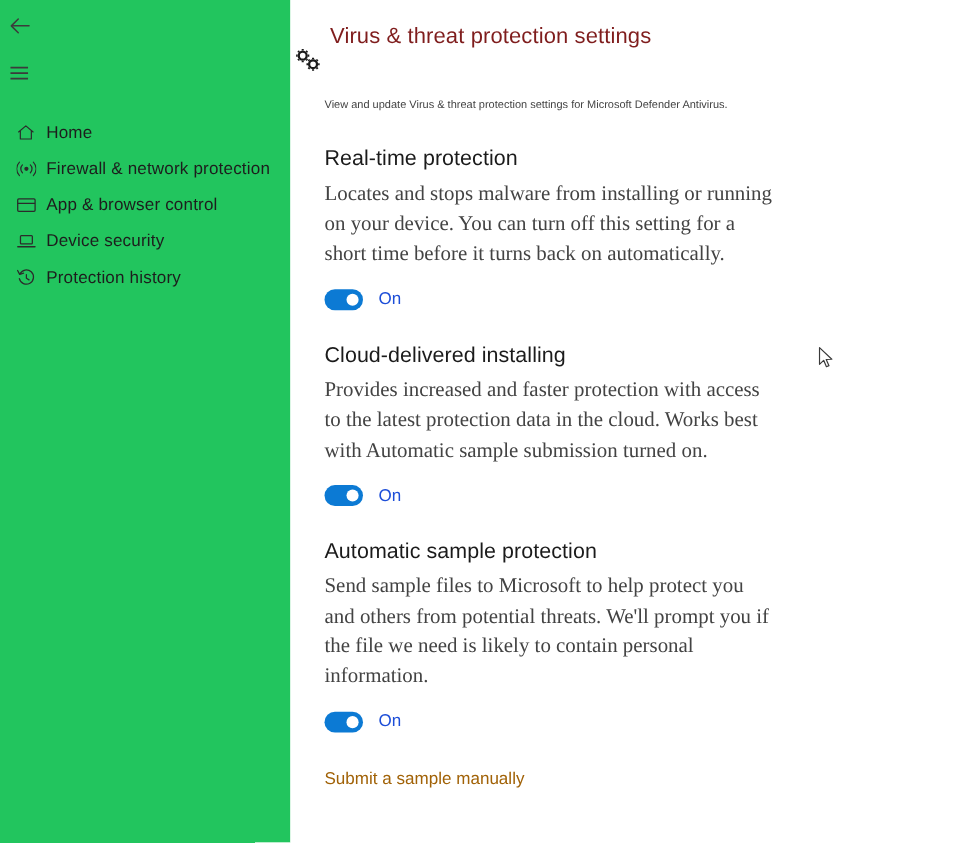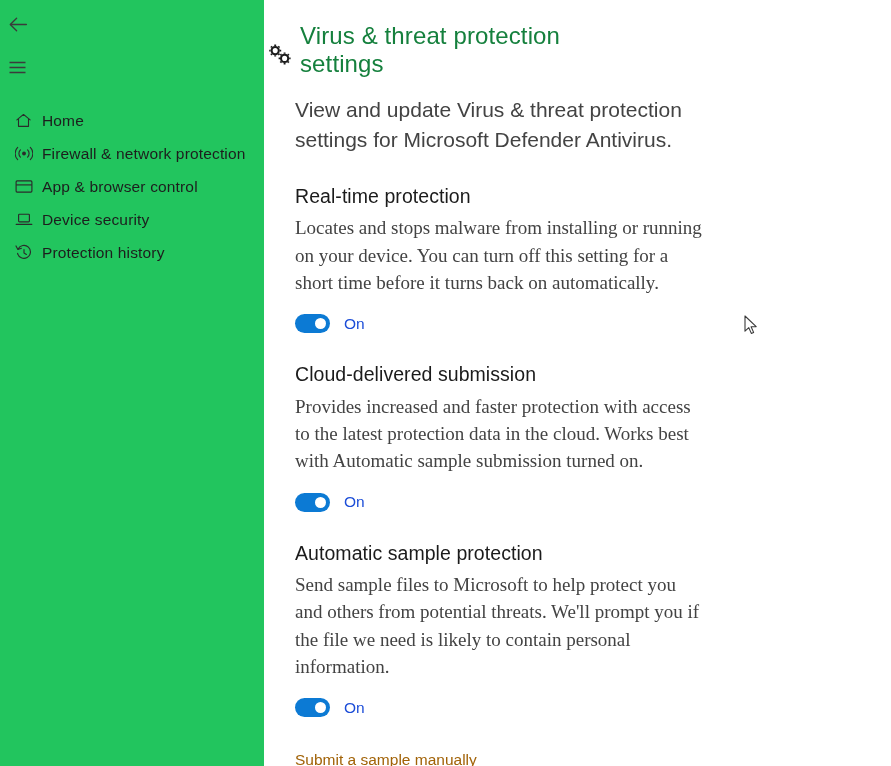--- a/index.html
+++ b/index.html
@@ -107,31 +107,31 @@
   }
 
   .gear-icon-wrap {
     width: 34px;
     flex: 0 0 34px;
     padding-top: 20px;
     margin-left: -29px;
   }
 
   .page-title {
-    font-size: 24px;
+    font-size: 20px;
     font-weight: 400;
     line-height: 1.18;
-    color: #15803d;
+    color: #7f1d1d;
     max-width: 320px;
     letter-spacing: 0.005em;
   }
 
   .page-subtitle {
     margin-top: 16px;
-    font-size: 21px;
+    font-size: 10px;
     line-height: 1.44;
     color: #434343;
     max-width: 400px;
   }
 
   .section { margin-top: 30px; }
 
   .section-title {
     font-size: 19.5px;
     font-weight: 400;
@@ -318,21 +318,21 @@
       <p class="section-desc">Locates and stops malware from installing or running on your device. You can turn off this setting for a short time before it turns back on automatically.</p>
       <div class="toggle-row">
         <div class="toggle">
           <div class="knob"></div>
         </div>
         <span class="toggle-label">On</span>
       </div>
     </section>
 
     <section class="section">
-      <h2 class="section-title">Cloud-delivered submission</h2>
+      <h2 class="section-title">Cloud-delivered installing</h2>
       <p class="section-desc">Provides increased and faster protection with access to the latest protection data in the cloud. Works best with Automatic sample submission turned on.</p>
       <div class="toggle-row">
         <div class="toggle">
           <div class="knob"></div>
         </div>
         <span class="toggle-label">On</span>
       </div>
     </section>
 
     <section class="section">

